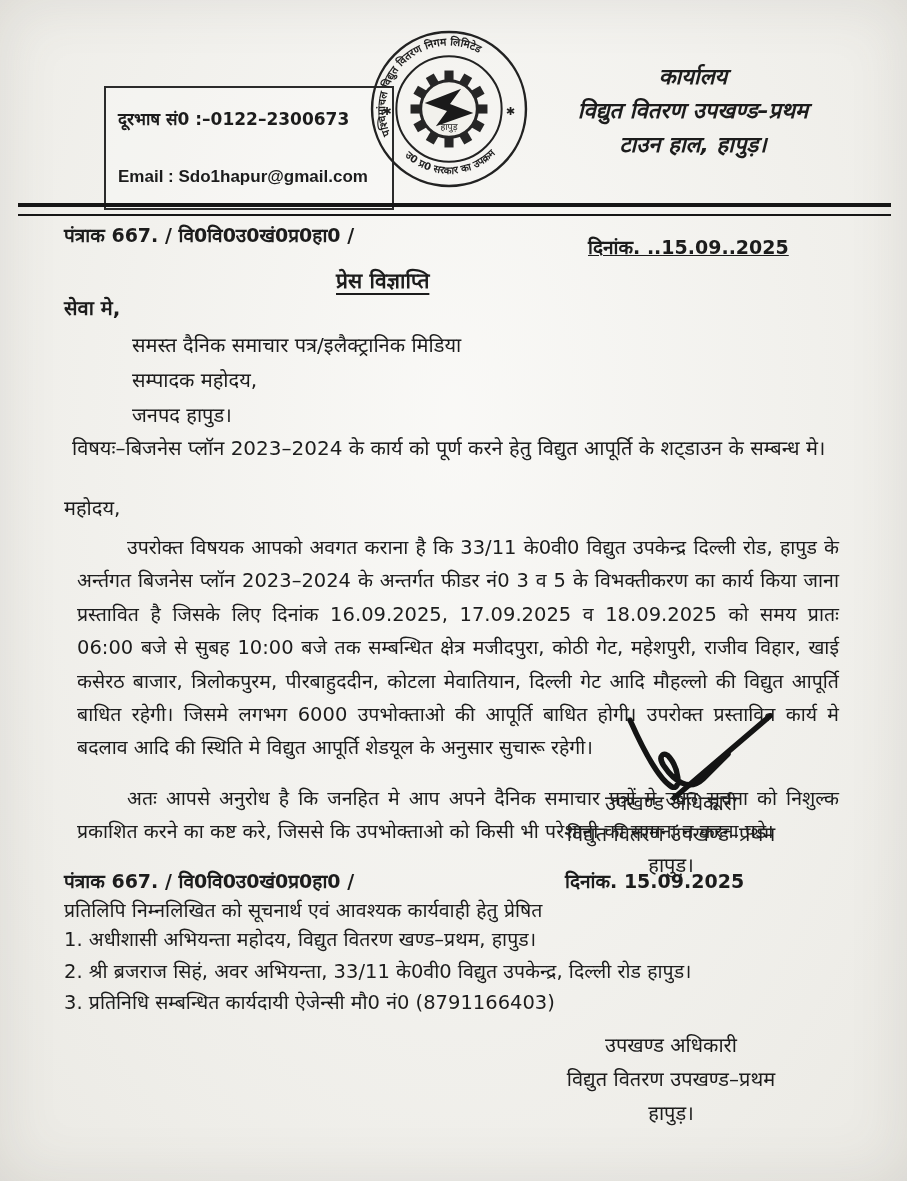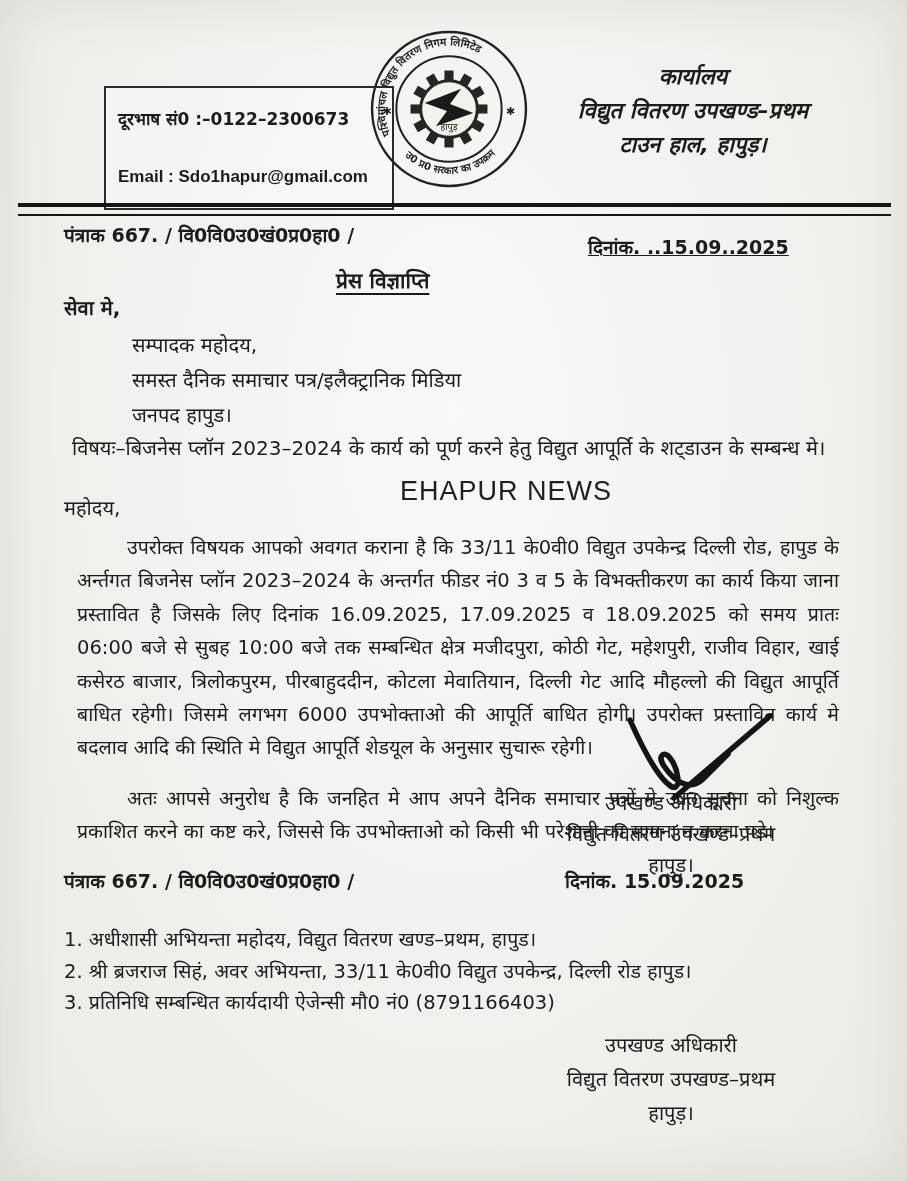--- a/index.html
+++ b/index.html
@@ -111,29 +111,28 @@
 
   <div class="abs rule"></div>
 
   <div class="abs ref-number" style="left:64px;top:222px;">पंत्राक 667. / वि0वि0उ0खं0प्र0हा0 /</div>
   <div class="abs ref-date" style="left:588px;top:234px;text-decoration:underline;">दिनांक. ..15.09..2025</div>
 
   <div class="abs doc-title">प्रेस विज्ञाप्ति</div>
 
   <div class="abs salutation">सेवा मे,</div>
   <div class="abs addressee">
+    <div>समस्त दैनिक समाचार पत्र/इलैक्ट्रानिक मिडिया</div>
     <div>सम्पादक महोदय,</div>
-    <div>समस्त दैनिक समाचार पत्र/इलैक्ट्रानिक मिडिया</div>
     <div>जनपद हापुड।</div>
   </div>
 
   <div class="abs subject">विषयः–बिजनेस प्लॉन 2023–2024 के कार्य को पूर्ण करने हेतु विद्युत आपूर्ति के शट्डाउन के सम्बन्ध मे।</div>
 
   <div class="abs greeting">महोदय,</div>
-  <div class="abs overlay-text">EHAPUR NEWS</div>
 
   <div class="abs body-text">
     <p>उपरोक्त विषयक आपको अवगत कराना है कि 33/11 के0वी0 विद्युत उपकेन्द्र दिल्ली रोड, हापुड के अर्न्तगत बिजनेस प्लॉन 2023–2024 के अन्तर्गत फीडर नं0 3 व 5 के विभक्तीकरण का कार्य किया जाना प्रस्तावित है जिसके लिए दिनांक 16.09.2025, 17.09.2025 व 18.09.2025 को समय प्रातः 06:00 बजे से सुबह 10:00 बजे तक सम्बन्धित क्षेत्र मजीदपुरा, कोठी गेट, महेशपुरी, राजीव विहार, खाई कसेरठ बाजार, त्रिलोकपुरम, पीरबाहुददीन, कोटला मेवातियान, दिल्ली गेट आदि मौहल्लो की विद्युत आपूर्ति बाधित रहेगी। जिसमे लगभग 6000 उपभोक्ताओ की आपूर्ति बाधित होगी। उपरोक्त प्रस्तावित कार्य मे बदलाव आदि की स्थिति मे विद्युत आपूर्ति शेडयूल के अनुसार सुचारू रहेगी।</p>
     <p>अतः आपसे अनुरोध है कि जनहित मे आप अपने दैनिक समाचार पत्रों मे उक्त सूचना को निशुल्क प्रकाशित करने का कष्ट करे, जिससे कि उपभोक्ताओ को किसी भी परेशानी का सामना न करना पडे।</p>
   </div>
 
   <svg class="abs sig-mark" viewBox="0 0 178 102">
     <g fill="none" stroke="#141414" stroke-width="5.5" stroke-linecap="round">
       <path d="M18,12 C34,48 48,72 60,79 C70,82 66,60 58,50 C52,42 45,48 52,58 C62,73 77,84 91,71 L116,46"></path>
       <path d="M158,8 L62,90"></path>
@@ -142,20 +141,21 @@
 
   <div class="abs sig-block-1">
     <div>उपखण्ड अधिकारी</div>
     <div>विद्युत वितरण उंपखण्ड–प्रथम</div>
     <div>हापुड़।</div>
   </div>
 
   <div class="abs ref-number" style="left:64px;top:868px;">पंत्राक 667. / वि0वि0उ0खं0प्र0हा0 /</div>
   <div class="abs ref-date" style="left:522px;top:868px;margin-left:43px;">दिनांक. 15.09.2025</div>
 
+  <div class="abs cc-heading">प्रतिलिपि निम्नलिखित को सूचनार्थ एवं आवश्यक कार्यवाही हेतु प्रेषित</div>
   <div class="abs cc-list">
     <div>1. अधीशासी अभियन्ता महोदय, विद्युत वितरण खण्ड–प्रथम, हापुड।</div>
     <div>2. श्री ब्रजराज सिहं, अवर अभियन्ता, 33/11 के0वी0 विद्युत उपकेन्द्र, दिल्ली रोड हापुड।</div>
     <div>3. प्रतिनिधि सम्बन्धित कार्यदायी ऐजेन्सी मौ0 नं0 (8791166403)</div>
   </div>
 
   <div class="abs sig-block-2">
     <div>उपखण्ड अधिकारी</div>
     <div>विद्युत वितरण उपखण्ड–प्रथम</div>
     <div>हापुड़।</div>

